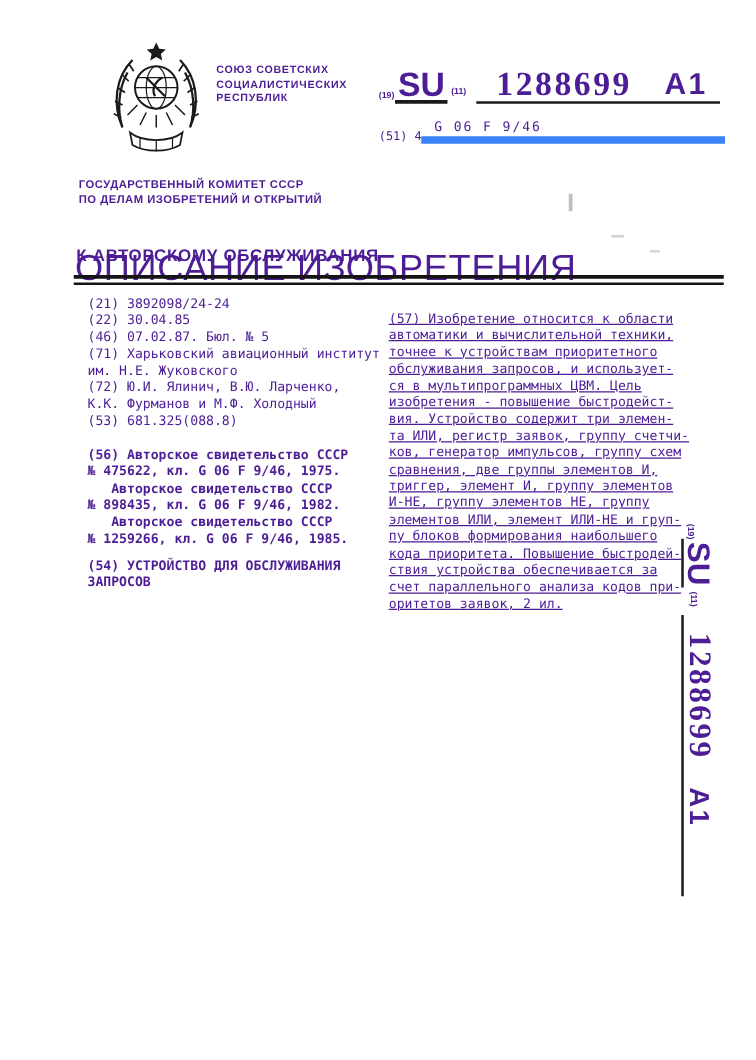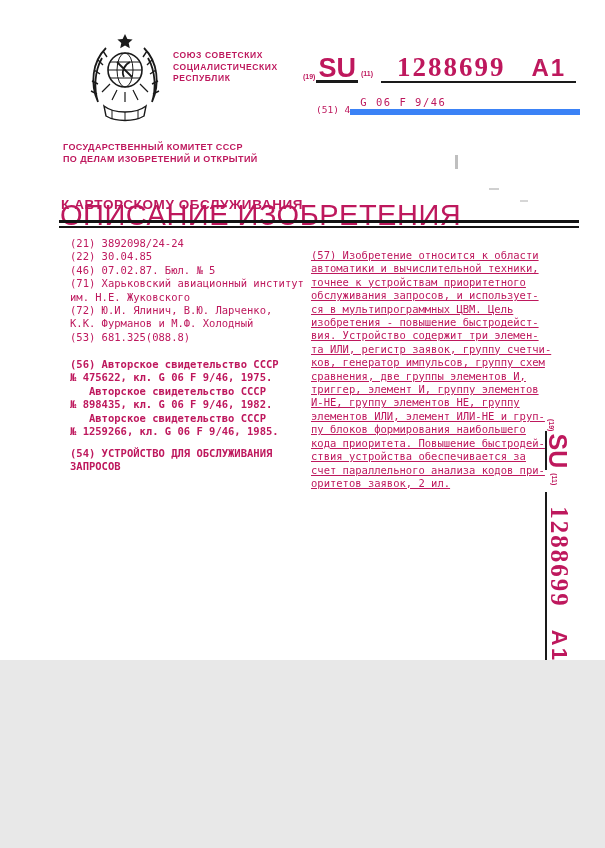--- a/index.html
+++ b/index.html
@@ -1,18 +1,18 @@
 <!DOCTYPE html>
 <html><head>
 <meta charset="utf-8">
 <style>
   html,body{margin:0;padding:0;background:#e8e8e8;}
   .page{
-    position:relative;width:605px;height:660px;background:#ffffff;
-    margin:0 auto;overflow:hidden;color:#be185d;
+    position:relative;width:605px;height:848px;background:#ffffff;
+    margin:0 auto;overflow:hidden;color:#4c1d95;
     font-family:"Liberation Sans",sans-serif;
   }
   .mono{font-family:"DejaVu Sans Mono","Liberation Mono",monospace;}
   .abs{position:absolute;}
 
   
   .emblem{left:84px;top:32px;width:82px;height:92px;}
   .union-name{left:173px;top:50px;font-size:8.5px;font-weight:bold;
     line-height:11.5px;letter-spacing:0.6px;white-space:pre;}
   .committee{left:63px;top:123px;font-size:9px;font-weight:bold;
@@ -23,21 +23,21 @@
   .tiny-code{font-size:7px;font-weight:bold;padding-bottom:3px;}
   .su-code{font-size:27px;font-weight:bold;line-height:24px;
     border-bottom:3px solid #1a1a1a;padding:0 2px;margin-left:1px;}
   .c11{margin:0 4px 3px 3px;}
   .num-wrap{display:flex;align-items:flex-end;border-bottom:2px solid #1a1a1a;
     padding:0 10px 1px 16px;margin-left:4px;}
   .doc-num{font-family:"Liberation Serif",serif;font-size:27px;font-weight:bold;
     line-height:25px;letter-spacing:2px;}
   .kind{font-size:24px;font-weight:bold;line-height:24px;margin-left:26px;letter-spacing:2px;}
   .ipc-row{left:303px;top:96px;display:flex;align-items:flex-end;width:277px;}
-  .ipc-label{font-size:9.5px;white-space:pre;margin-left:13px;}
+  .ipc-label{font-size:9.5px;white-space:pre;}
   .ipc-class{flex:1;border-bottom:6px solid #3b82f6;font-size:10.5px;
     padding:0 0 1px 10px;letter-spacing:1.5px;}
 
   
   .main-title{left:60px;top:154px;font-size:29px;font-weight:normal;letter-spacing:0.5px;margin-top:45px;}
   .sub-title{left:61px;top:197px;font-size:13.5px;font-weight:bold;letter-spacing:0.6px;}
   .rule{left:59px;top:220px;width:520px;height:3px;
     border-top:3px solid #141414;border-bottom:2px solid #141414;}
 
   

